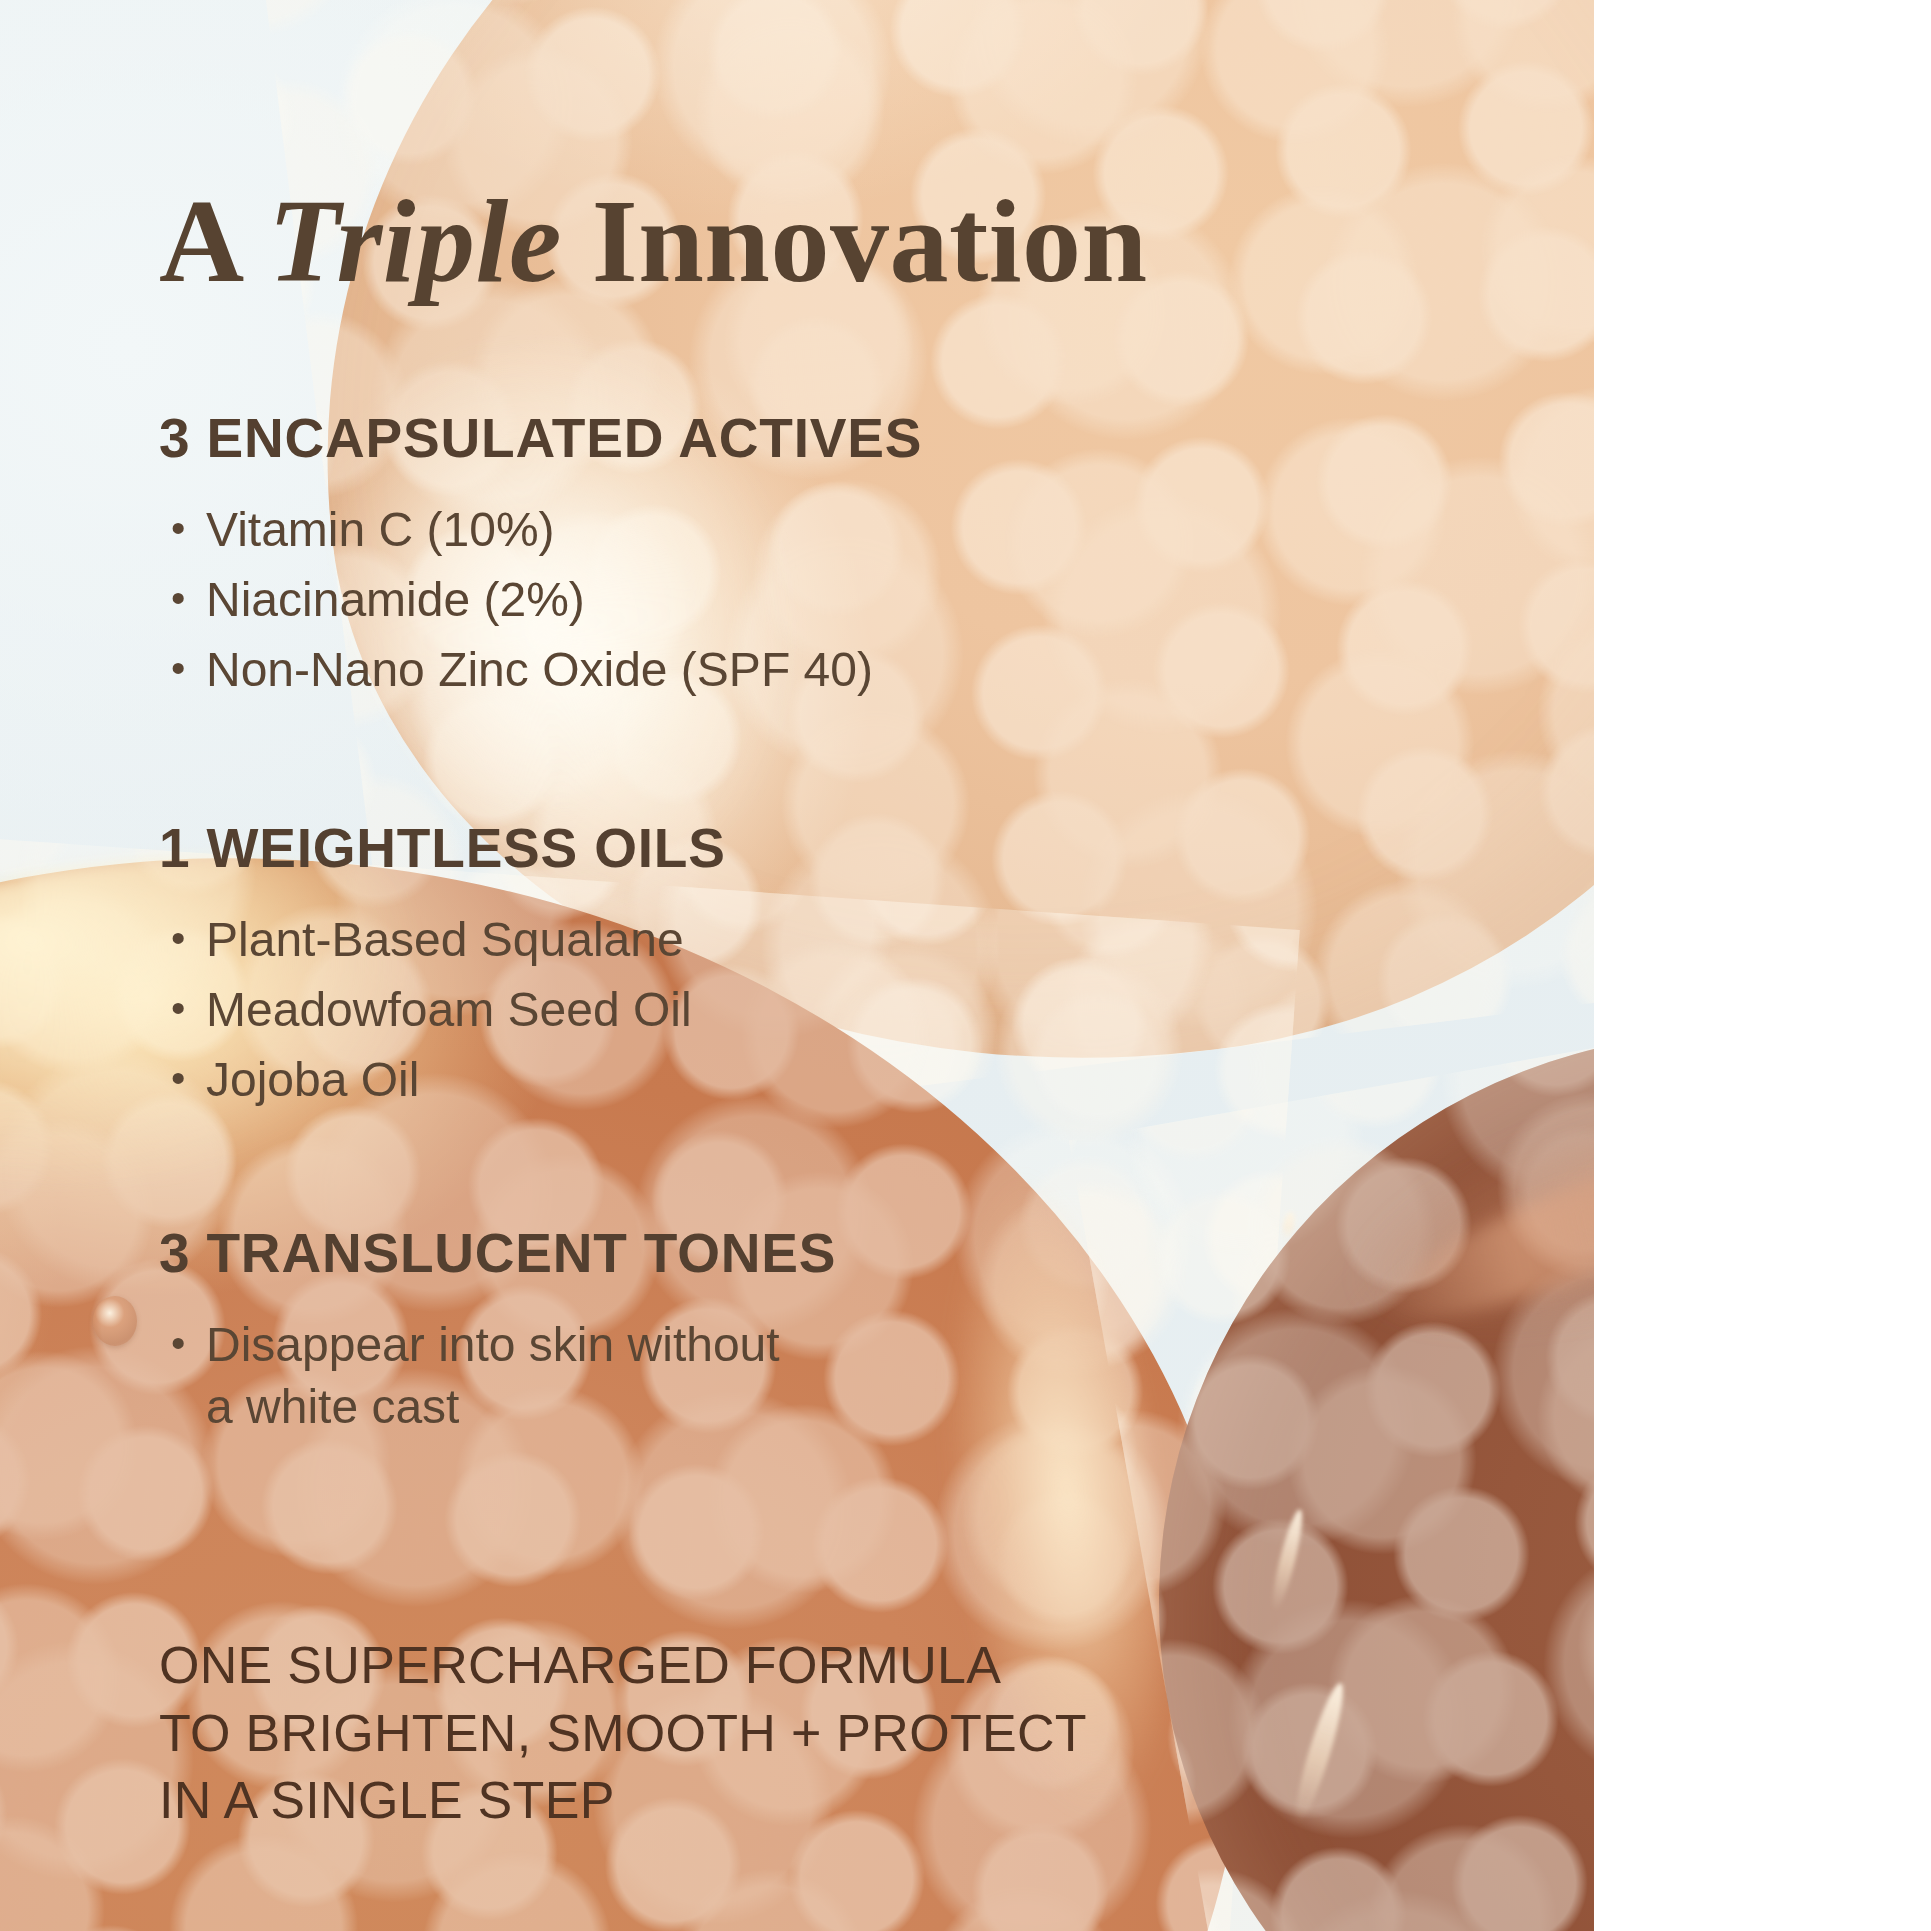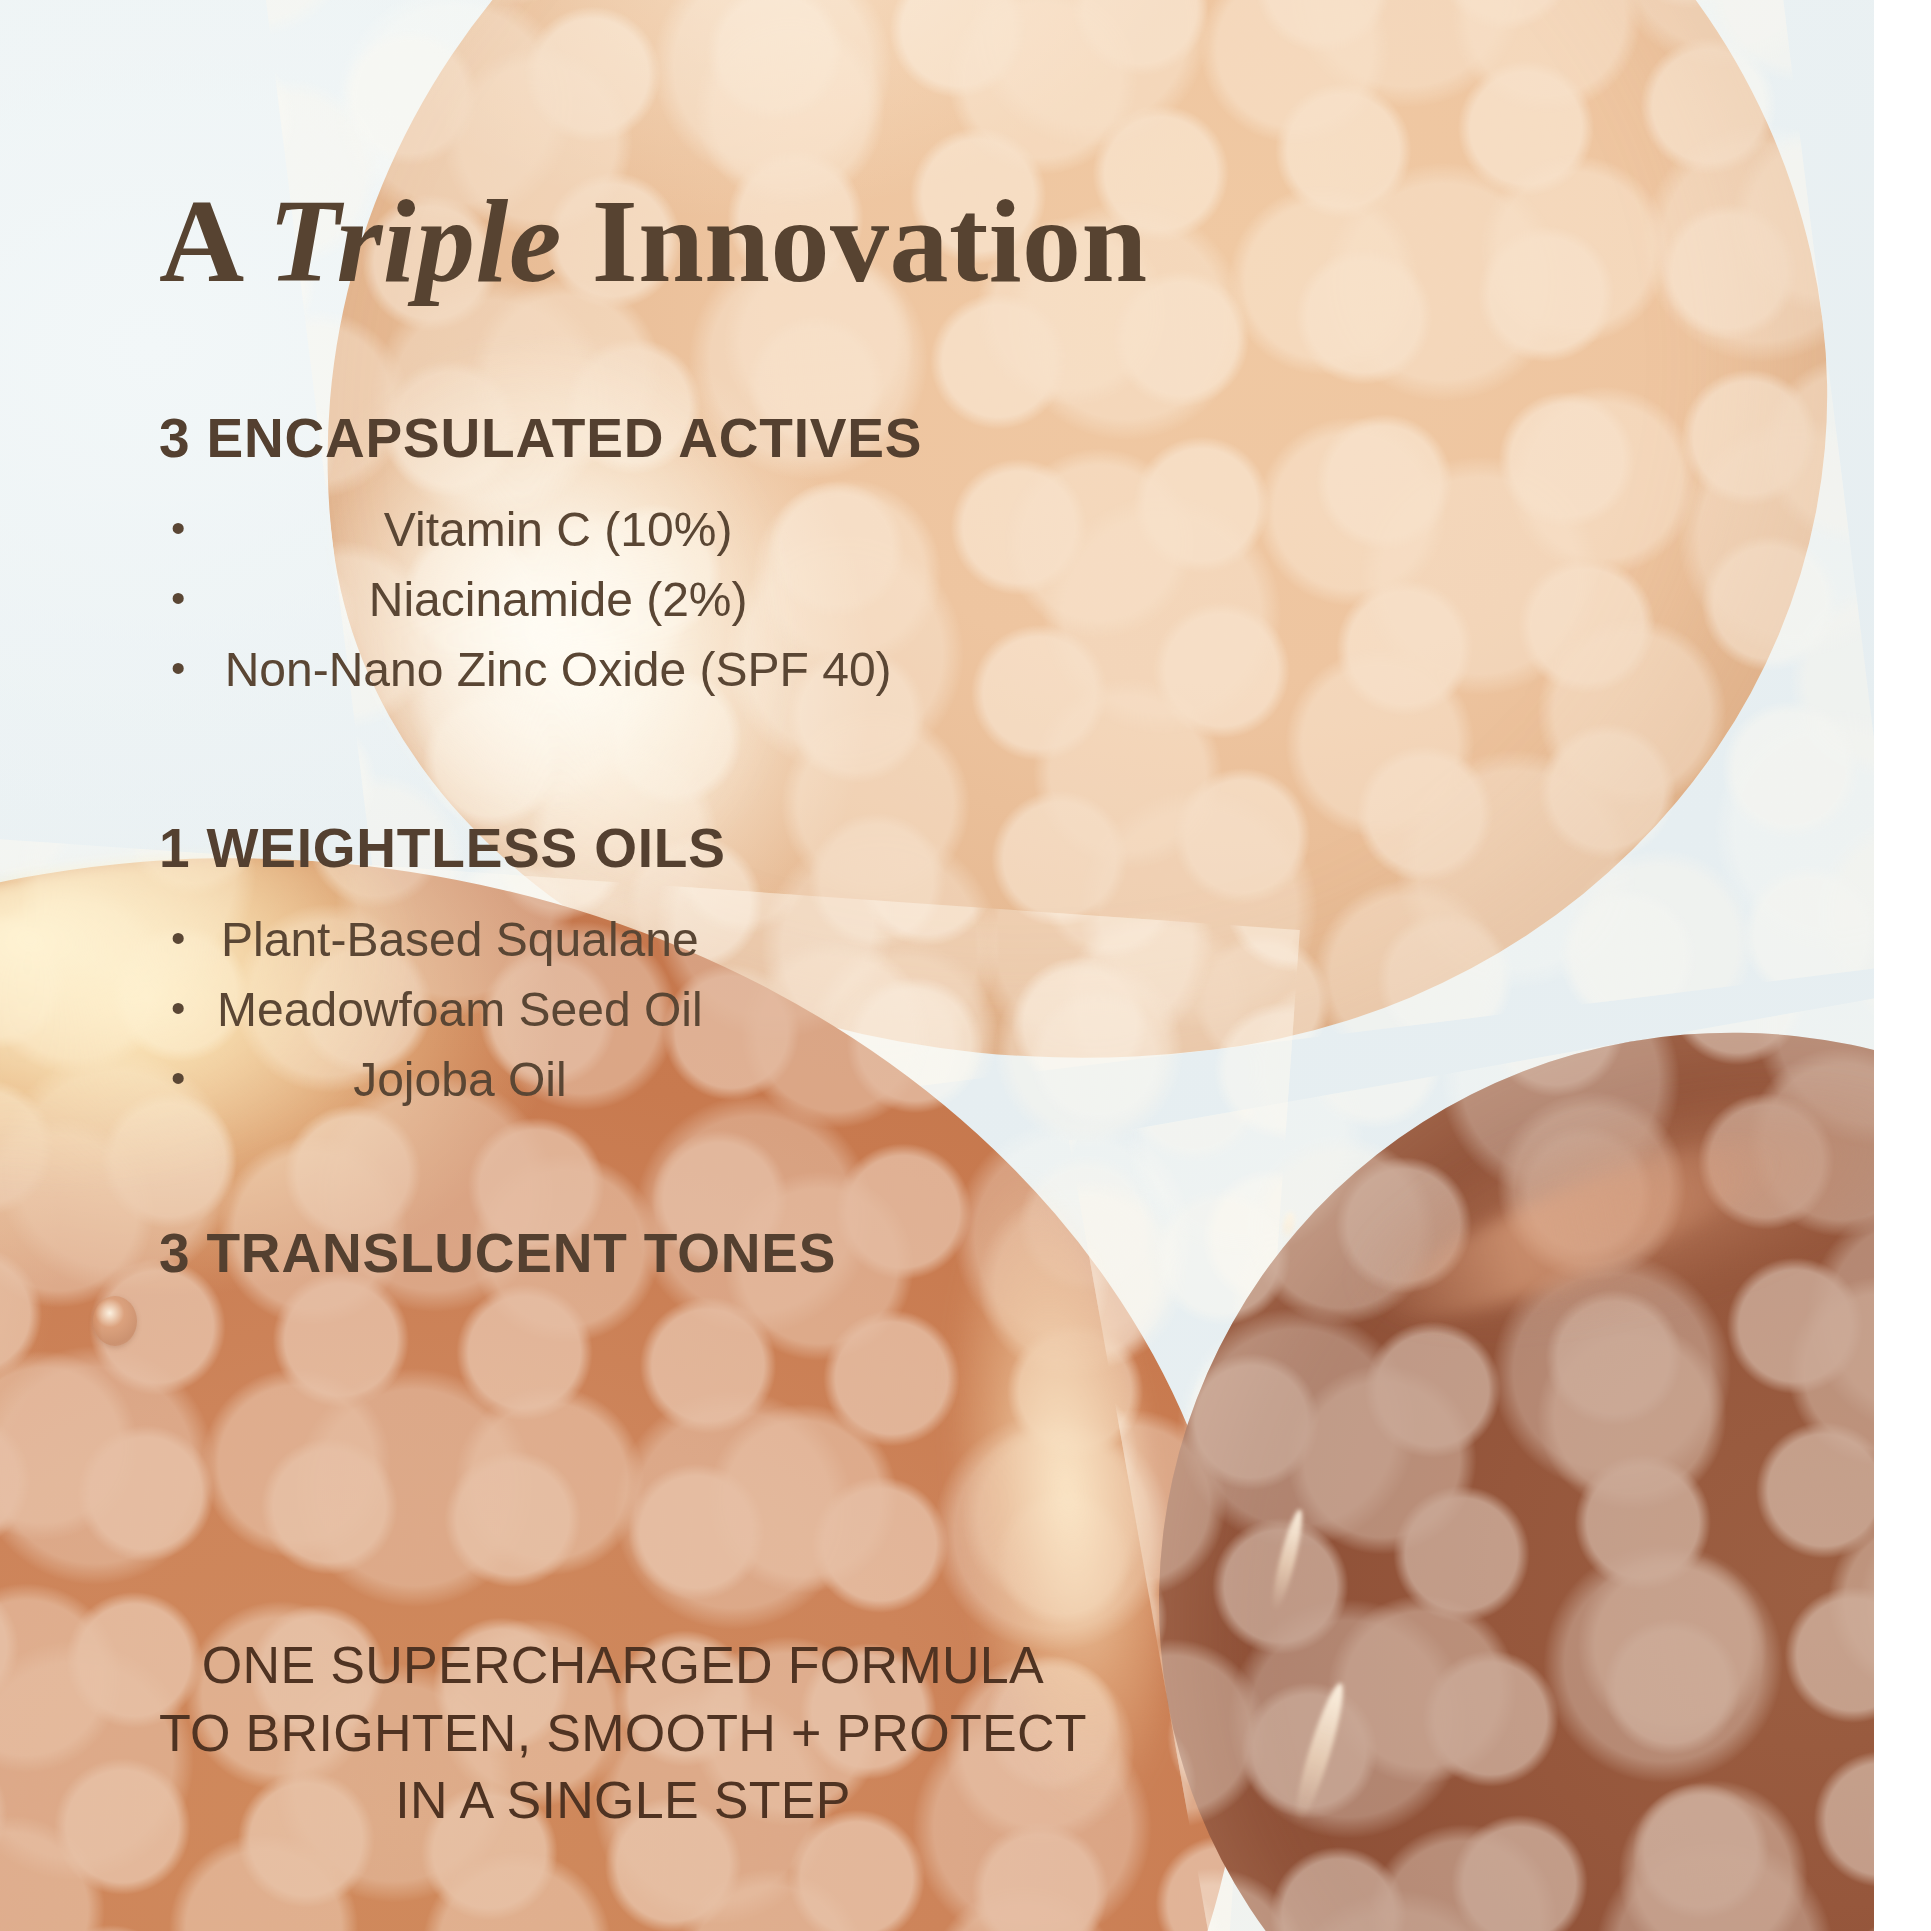--- a/index.html
+++ b/index.html
@@ -3,26 +3,25 @@
 <meta charset="utf-8">
 <style>
   html, body {
     margin: 0;
     padding: 0;
     background: #ffffff;
   }
 
   #canvas {
     position: relative;
-    width: 1874px;
+    width: 1594px;
     height: 1931px;
     overflow: hidden;
     background: #0ea5e9;
     font-family: "Liberation Sans", sans-serif;
-    text-align: center;
   }
 
   
   .bg-wash {
     position: absolute;
     inset: 0;
     background:
       radial-gradient(ellipse 60% 45% at 8% 18%, #f2f7f8 0%, rgba(242,247,248,0) 70%),
       linear-gradient(160deg, #edf3f4 0%, #e6eef1 55%, #e9f0f2 100%);
   }
@@ -281,20 +280,24 @@
       <div class="sec-heading">1 WEIGHTLESS OILS</div>
       <ul class="bullets">
         <li>Plant-Based Squalane</li>
         <li>Meadowfoam Seed Oil</li>
         <li>Jojoba Oil</li>
       </ul>
     </div>
 
     <div class="section" id="sec-tones">
       <div class="sec-heading">3 TRANSLUCENT TONES</div>
+      <ul class="bullets">
+        <li>Disappear into skin without
+a white cast</li>
+      </ul>
     </div>
 
     <div class="tagline">ONE SUPERCHARGED FORMULA
 TO BRIGHTEN, SMOOTH + PROTECT
 IN A SINGLE STEP</div>
 
   </div>
 </div>
 
 

